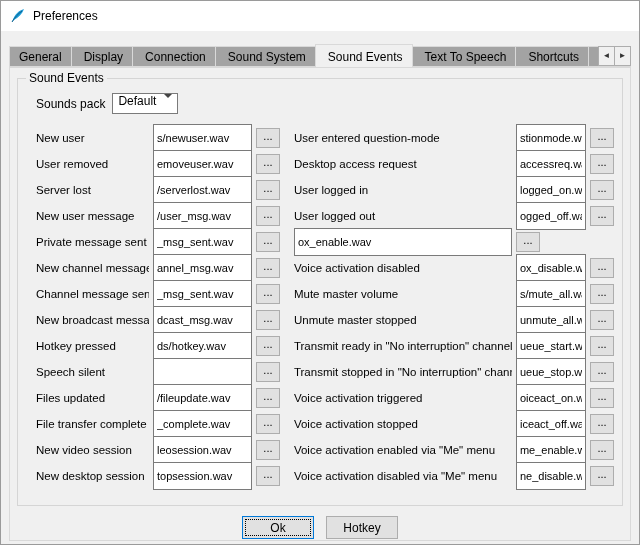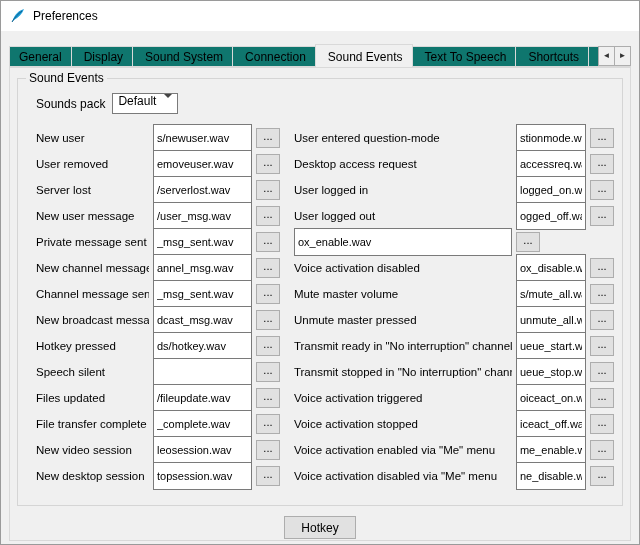--- a/index.html
+++ b/index.html
@@ -20,21 +20,21 @@
   .titlebar .title { font-size:12px; }
 
   .tabstrip {
     display:flex; align-items:flex-end;
     margin:13px 8px 0 8px;
     height:23px; position:relative; z-index:2;
     overflow:hidden;
   }
   .tab {
     flex:0 0 auto;
-    background:#0f766e;
+    background:#a3a3a3;
     border:1px solid #d9d9d9;
     padding:3px 9px 4px 9px;
     white-space:nowrap;
     height:21px;
   }
   .tab + .tab { margin-left:-1px;padding-left:12px; }
   .tab.active {
     background:#f0f0f0;
     border-bottom:1px solid #f0f0f0;
     height:24px; padding-top:5px;
@@ -122,22 +122,22 @@
         <path d="M2 14 C5 5 9 3 14 1 C12 6 9 9 4 12 Z" fill="#1b9ad6"></path>
         <path d="M2 14 C5 9 8 6 12 3" stroke="#0e5f8a" stroke-width="1" fill="none"></path>
       </svg>
     </span>
     <span class="title">Preferences</span>
   </div>
 
   <div class="tabstrip">
     <div class="tab">General</div>
     <div class="tab">Display</div>
+    <div class="tab">Connection</div>
     <div class="tab">Sound System</div>
-    <div class="tab">Connection</div>
     <div class="tab active">Sound Events</div>
     <div class="tab">Text To Speech</div>
     <div class="tab">Shortcuts</div>
     <div class="tab">Video</div>
     <div class="tabscroll">
       <button class="scrollbtn">◄</button>
       <button class="scrollbtn">►</button>
     </div>
   </div>
 
@@ -255,21 +255,21 @@
               <span class="se-label">Voice activation disabled</span>
               <input type="text" class="se-field" value="ox_disable.wav" style="">
               <button class="browse-btn">...</button>
             </div>
             <div class="se-row">
               <span class="se-label">Mute master volume</span>
               <input type="text" class="se-field" value="s/mute_all.wav" style="">
               <button class="browse-btn">...</button>
             </div>
             <div class="se-row">
-              <span class="se-label">Unmute master pressed</span>
+              <span class="se-label">Unmute master stopped</span>
               <input type="text" class="se-field" value="unmute_all.wav" style="">
               <button class="browse-btn">...</button>
             </div>
             <div class="se-row">
               <span class="se-label">Transmit ready in "No interruption" channel</span>
               <input type="text" class="se-field" value="ueue_start.wav" style="">
               <button class="browse-btn">...</button>
             </div>
             <div class="se-row">
               <span class="se-label">Transmit stopped in "No interruption" channel</span>
@@ -294,17 +294,18 @@
             <div class="se-row">
               <span class="se-label">Voice activation disabled via "Me" menu</span>
               <input type="text" class="se-field" value="ne_disable.wav" style="">
               <button class="browse-btn">...</button>
             </div>
           </div>
       </div>
     </div>
 
     <div class="footer">
+      <button class="btn btn-default">Ok</button>
       <button class="btn">Hotkey</button>
     </div>
   </div>
 
 </div>
 
 </body></html>

